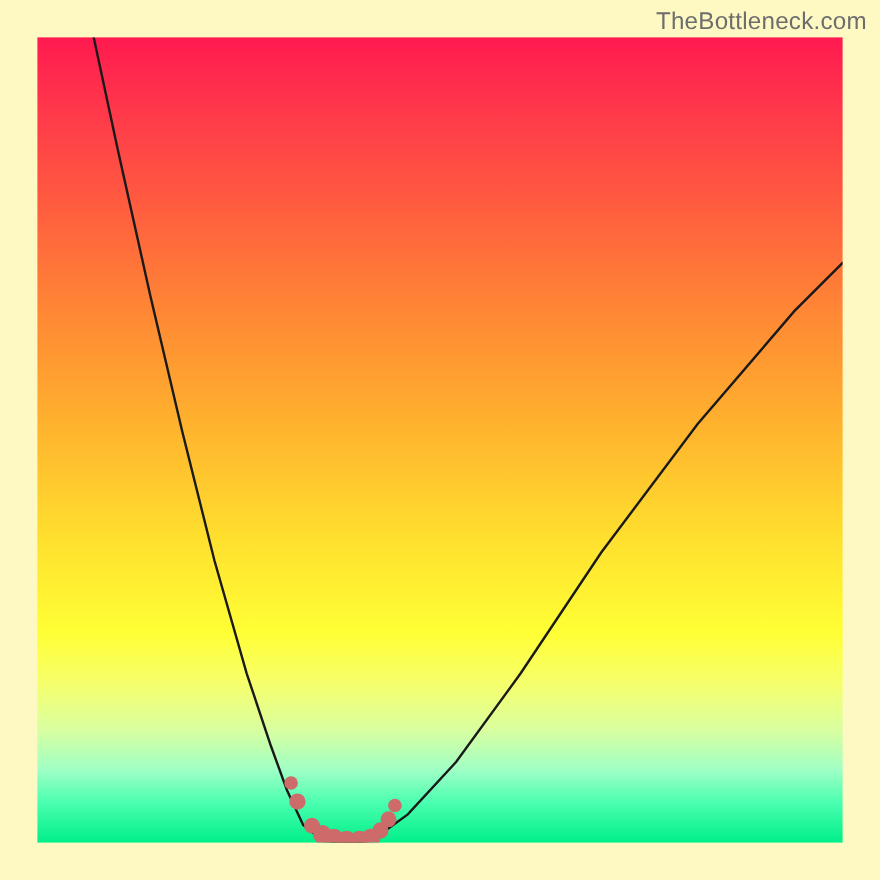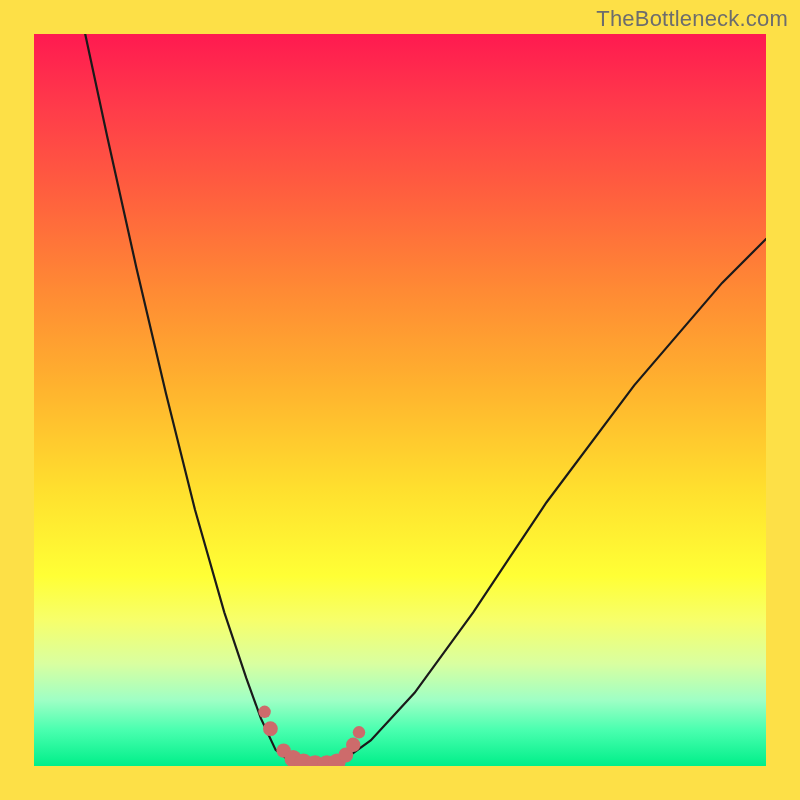--- a/index.html
+++ b/index.html
@@ -8,21 +8,21 @@
     width: 800px;
     height: 800px;
     overflow: hidden;
     background: #000;
     font-family: Arial, Helvetica, sans-serif;
   }
   .frame {
     position: absolute;
     left: 0; top: 0;
     width: 800px; height: 800px;
-    background: #fde047;
+    background: #fef9c3;
   }
   .plot {
     position: absolute;
     left: 34px;
     top: 34px;
     width: 732px;
     height: 732px;
     background: linear-gradient(to bottom,
       #ff1a50 0%,
       #ff3b4a 10%,

